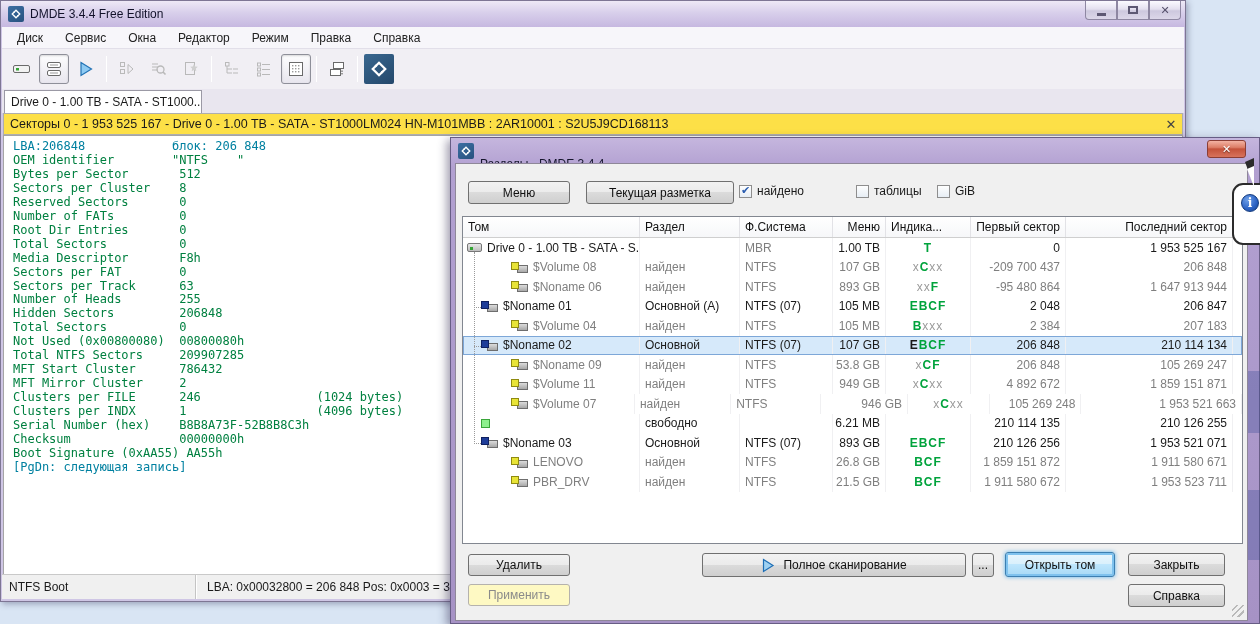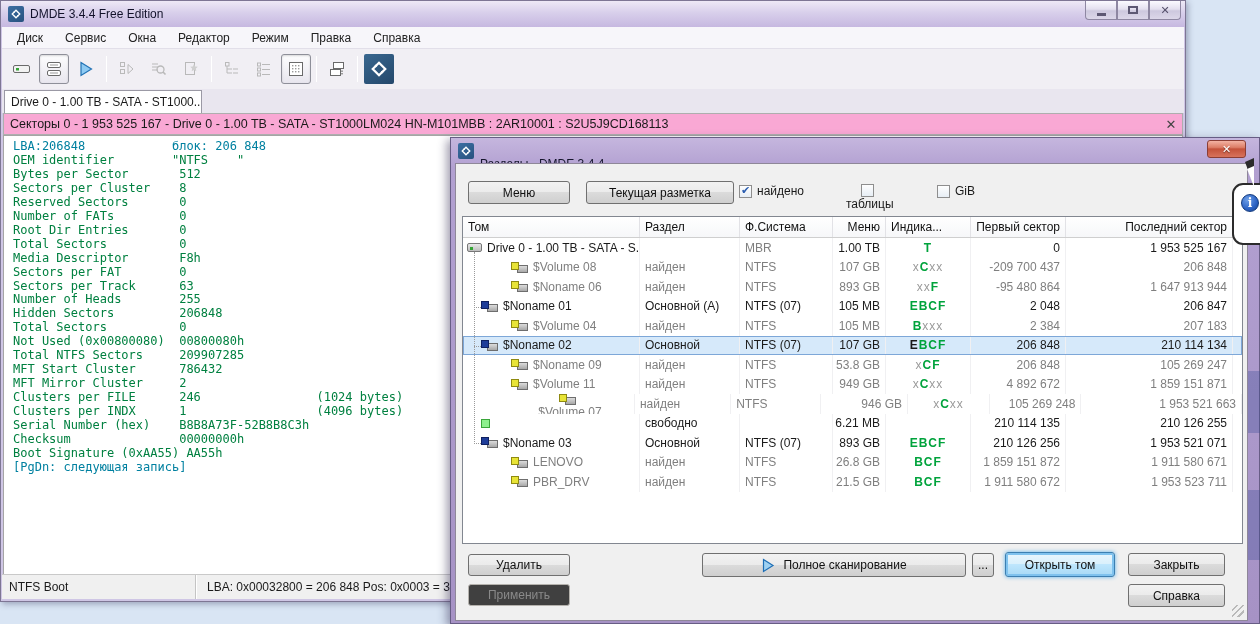--- a/index.html
+++ b/index.html
@@ -28,21 +28,21 @@
 
   .mw-toolbar { position:absolute; left:1px; top:48px; right:1px; height:40px; background:#f1eff4; display:flex; align-items:center; padding-left:4px; }
   .tb-btn { width:30px; height:30px; margin:0 1px; display:flex; align-items:center; justify-content:center; border:1px solid transparent; border-radius:3px; background:transparent; }
   .tb-btn.pressed { border:1px solid #8e8f99; background:linear-gradient(180deg,#fdfdfe,#e8e6ee); box-shadow:inset 0 1px 2px rgba(0,0,0,.15); }
   .tb-sep { width:1px; height:26px; background:#cbc9d2; border-right:1px solid #ffffff; margin:0 4px; }
   .tb-logo { width:30px; height:30px; border-radius:2px; background:linear-gradient(145deg,#39678f,#24486b); display:flex; align-items:center; justify-content:center; margin-left:2px; }
 
   .mw-tabstrip { position:absolute; left:1px; top:88px; right:1px; height:24px; background:#e9e6ef; }
   .mw-tab { position:absolute; left:2px; top:1px; width:198px; height:23px; background:#ffffff; border:1px solid #9b99a5; border-bottom:none; padding:4px 8px 0 6px; font-size:12px; white-space:nowrap; overflow:hidden; }
 
-  .mw-sectorbar { position:absolute; left:2px; top:112px; width:1180px; height:22px; background:#f9a8d4; border:1px solid #aeaeae; display:flex; align-items:center; }
+  .mw-sectorbar { position:absolute; left:2px; top:112px; width:1180px; height:22px; background:#fde047; border:1px solid #aeaeae; display:flex; align-items:center; }
   .sector-text { padding-left:6px; white-space:nowrap; overflow:hidden; flex:1 1 auto; font-size:12.5px; }
   .sector-close { flex:0 0 auto; width:22px; text-align:center; color:#444; font-family:"DejaVu Sans",sans-serif; font-size:13px; }
 
   .mw-viewer { position:absolute; left:2px; top:134px; width:1180px; height:440px; background:#ffffff; border:1px solid #a5a5a5; overflow:hidden; }
   .viewer-pre { font-family:"DejaVu Sans Mono", monospace; font-size:12px; line-height:13.95px; padding:4px 0 0 9px; white-space:pre; }
   .vline-green { color:#008040; }
   .vline-teal { color:#0080a0; }
 
   .mw-statusbar { position:absolute; left:1px; right:1px; bottom:2px; height:25px; background:#f0f0f0; border-top:1px solid #c9c9c9; display:flex; }
   .status-seg { border-right:1px solid #c4c4c4; box-shadow:1px 0 0 #ffffff; display:flex; align-items:center; padding-left:7px; }
@@ -57,21 +57,21 @@
   .dlg-title { font-size:12px; color:#15152c;margin-top:26px; }
   .dlg-close { position:absolute; left:756px; top:2px; width:39px; height:18px; border:1px solid #8b3e35; border-radius:3px;
     background:linear-gradient(180deg,#f3b2a2 0%,#dc7e67 40%,#c4523a 50%,#d8735c 100%);
     color:#fff; display:flex; align-items:center; justify-content:center; font-family:"DejaVu Sans",sans-serif; font-weight:bold; font-size:11px; text-shadow:0 1px 1px rgba(0,0,0,.45); }
   .dlg-glass-band { position:absolute; left:797px; width:13px; background:rgba(55,75,150,.32); }
   .dlg-client { position:absolute; left:4px; top:25px; width:793px; height:458px; background:#f0f0f0; border:1px solid #8e8798; }
 
   .btn { border:1px solid #707070; border-radius:3px;
     background:linear-gradient(180deg,#f2f2f2 0%,#ebebeb 49%,#dbdbdb 50%,#cfcfcf 100%);
     display:flex; align-items:center; justify-content:center; font-size:12px; color:#111; position:absolute; }
-  .btn.disabled { background:#404040; border-color:#b5b2ad; color:#8a8a8a; }
+  .btn.disabled { background:#fef9c3; border-color:#b5b2ad; color:#8a8a8a; }
   .btn.default-btn { border:1px solid #3c7fb1; box-shadow:0 0 0 2px #7fc2ee inset, 0 0 4px #5eb2e8;
     background:linear-gradient(180deg,#eaf6fd 0%,#d9f0fc 49%,#bee6fd 50%,#a7d9f5 100%); }
 
   .chk-row { position:absolute; display:flex; align-items:center; }
   .chk-box { width:13px; height:13px; border:1px solid #8e8e8e; background:linear-gradient(180deg,#fefefe,#e7eef5); display:flex; align-items:center; justify-content:center; margin-right:5px; }
   .chk-mark { color:#2a5db0; font-family:"DejaVu Sans",sans-serif; font-size:11px; font-weight:bold; line-height:1; margin-top:-1px; }
 
   
   .ptable { position:absolute; left:6px; top:52px; width:781px; height:328px; background:#fff; border:1px solid #828790; overflow:hidden; }
   .pt-header { display:flex; height:21px; background:linear-gradient(180deg,#ffffff,#f6f7f9); border-bottom:1px solid #cfcfcf; }
@@ -278,21 +278,21 @@
 
   <div class="dlg-client">
     <span class="btn" style="left:12px;top:17px;width:102px;height:23px;">Меню</span>
     <span class="btn" style="left:130px;top:17px;width:148px;height:23px;">Текущая разметка</span>
     <span class="chk-row" style="left:283px;top:20px;">
         <span class="chk-box">
           <span class="chk-mark">✔</span>
         </span>
         <span>найдено</span>
       </span>
-    <span class="chk-row" style="left:390px;top:20px;flex-direction:column;">
+    <span class="chk-row" style="left:400px;top:20px;">
         <span class="chk-box"></span>
         <span>таблицы</span>
       </span>
     <span class="chk-row" style="left:481px;top:20px;">
         <span class="chk-box"></span>
         <span>GiB</span>
       </span>
 
     <div class="ptable">
       <div class="pt-header">
@@ -442,21 +442,21 @@
             <div class="pt-cell num grey-txt" style="width: 53px;">949 GB</div>
             <div class="pt-cell ctr" style="width: 85px;">
               <span class="seg-x">x</span>
               <span class="seg-g"> C</span>
               <span class="seg-x"> xx</span>
             </div>
             <div class="pt-cell num grey-txt" style="width: 95px;">4 892 672</div>
             <div class="pt-cell num grey-txt" style="width: 167px;">1 859 151 871</div>
           </div>
           <div class="pt-row">
-            <div class="pt-cell " style="width: 177px; padding-left: 48px; flex-direction: column;">
+            <div class="pt-cell " style="width: 177px; padding-left: 48px;">
               <span class="icon-part yellow">
                 <span class="back"></span>
                 <span class="front"></span>
               </span>
               <span class="grey-txt">$Volume 07</span>
             </div>
             <div class="pt-cell grey-txt" style="width: 100px;">найден</div>
             <div class="pt-cell grey-txt" style="width: 93px;">NTFS</div>
             <div class="pt-cell num grey-txt" style="width: 53px; margin-left: 36px;">946 GB</div>
             <div class="pt-cell ctr" style="width: 85px;">

